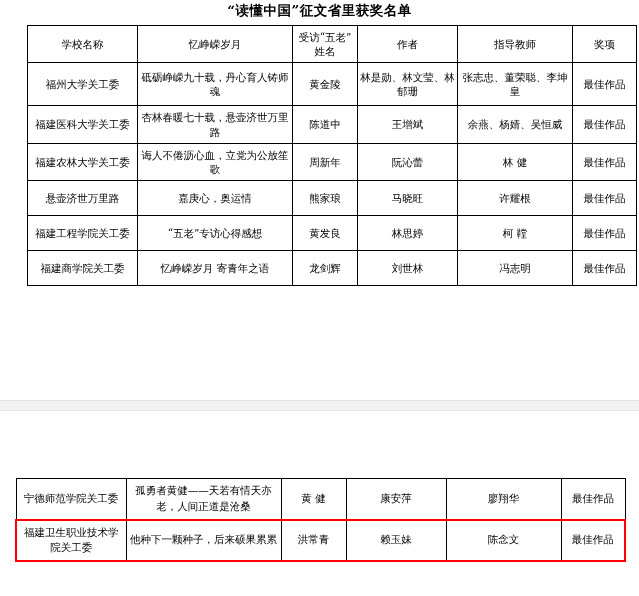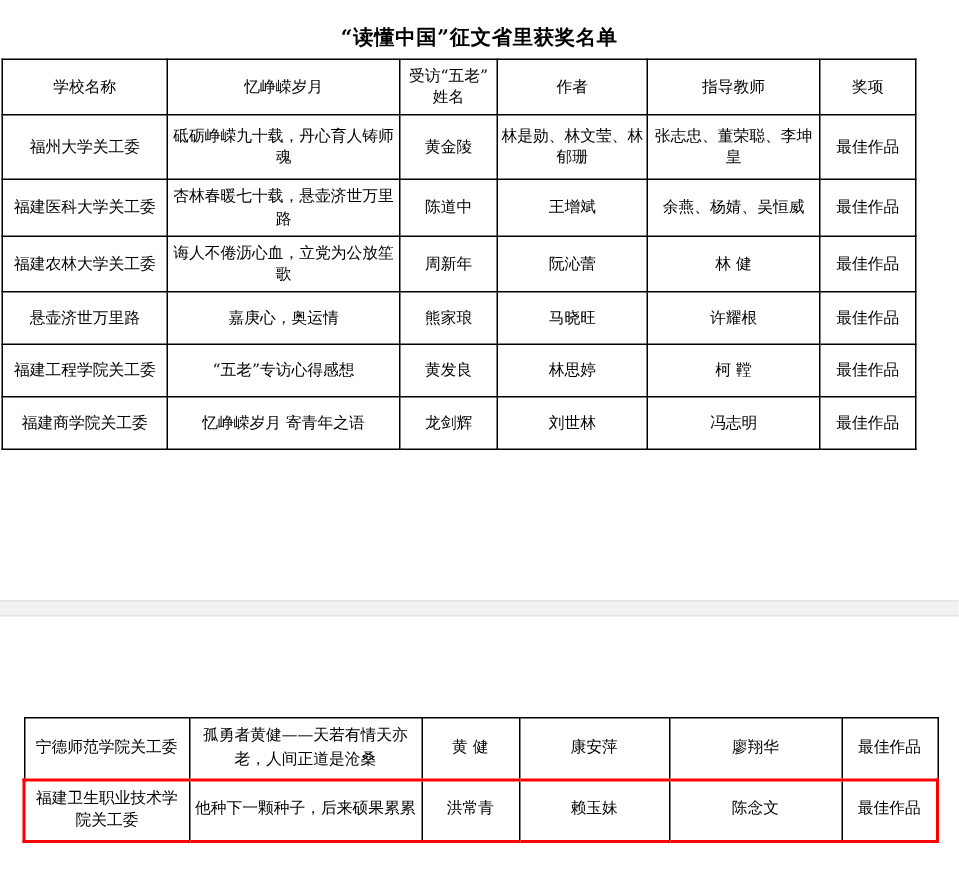--- a/index.html
+++ b/index.html
@@ -19,28 +19,28 @@
     position: relative;
     width: 639px;
     height: 596px;
     background: #ffffff;
   }
   .doc-title {
     text-align: center;
     font-weight: bold;
     font-size: 13.5px;
     letter-spacing: 0.5px;
-    padding-top: 16px;
+    padding-top: 2px;
     padding-bottom: 5px;
     font-family: "DejaVu Serif", "Liberation Serif", serif;
   }
   table.awards {
     border-collapse: collapse;
     width: 609px;
-    margin-left: 1px;
+    margin-left: 27px;
     table-layout: fixed;
   }
   table.awards td, table.awards th {
     border: 1px solid #000000;
     font-size: 10.5px;
     text-align: center;
     vertical-align: middle;
     padding: 4px 2px;
     line-height: 1.35;
     font-family: "DejaVu Serif", "Liberation Serif", serif;

